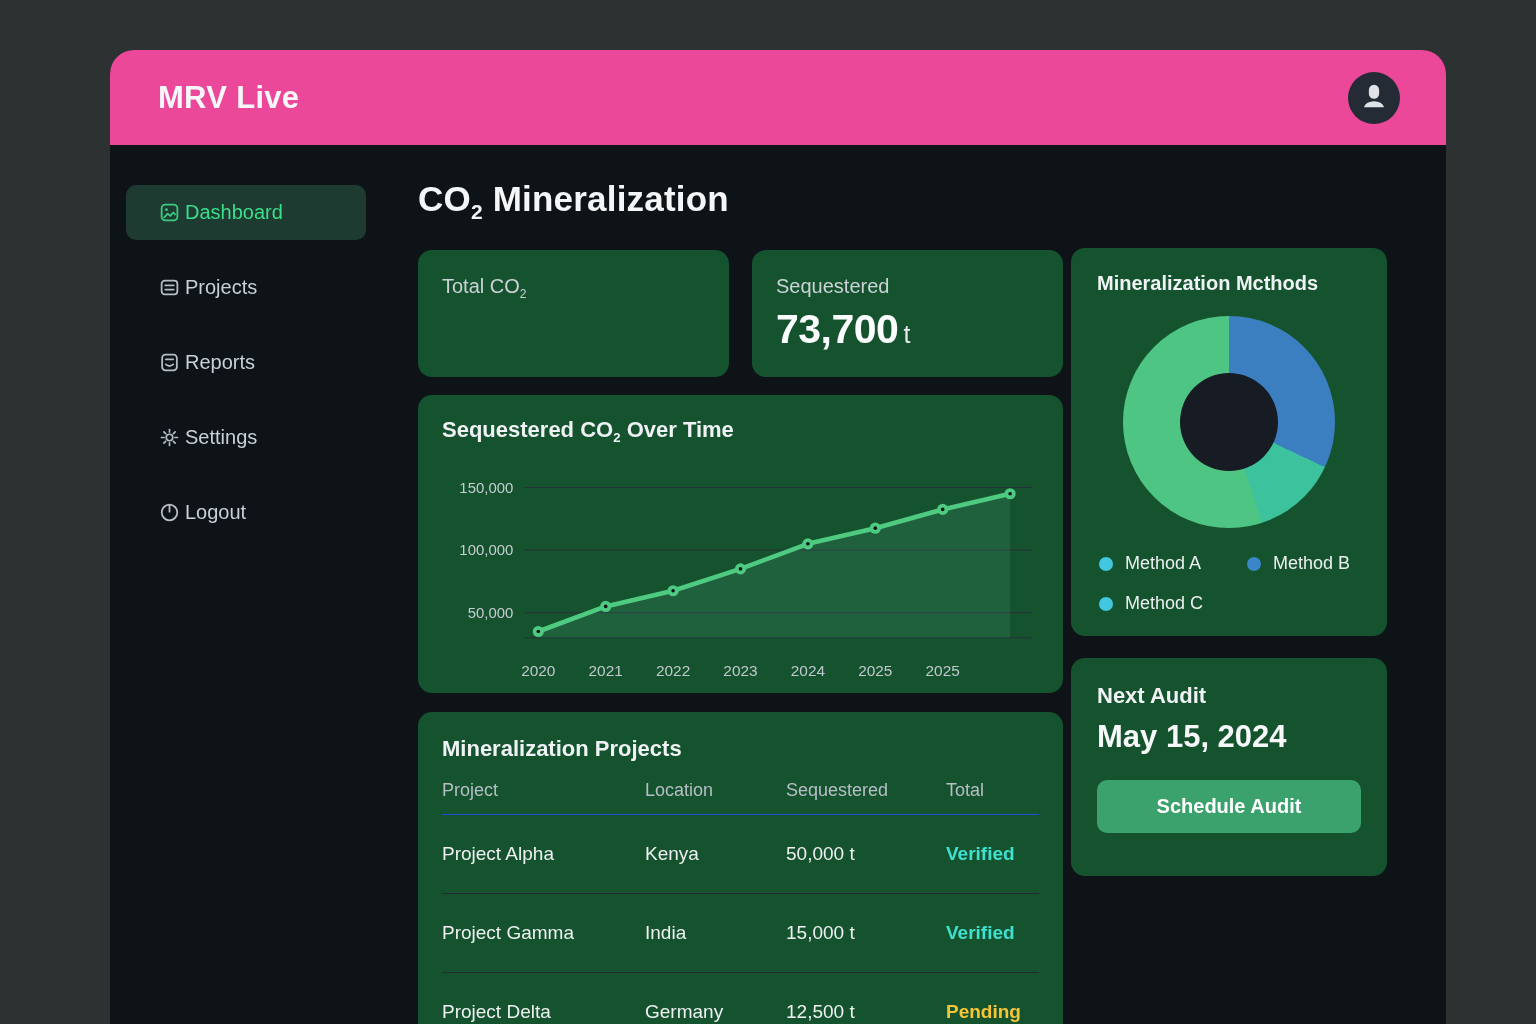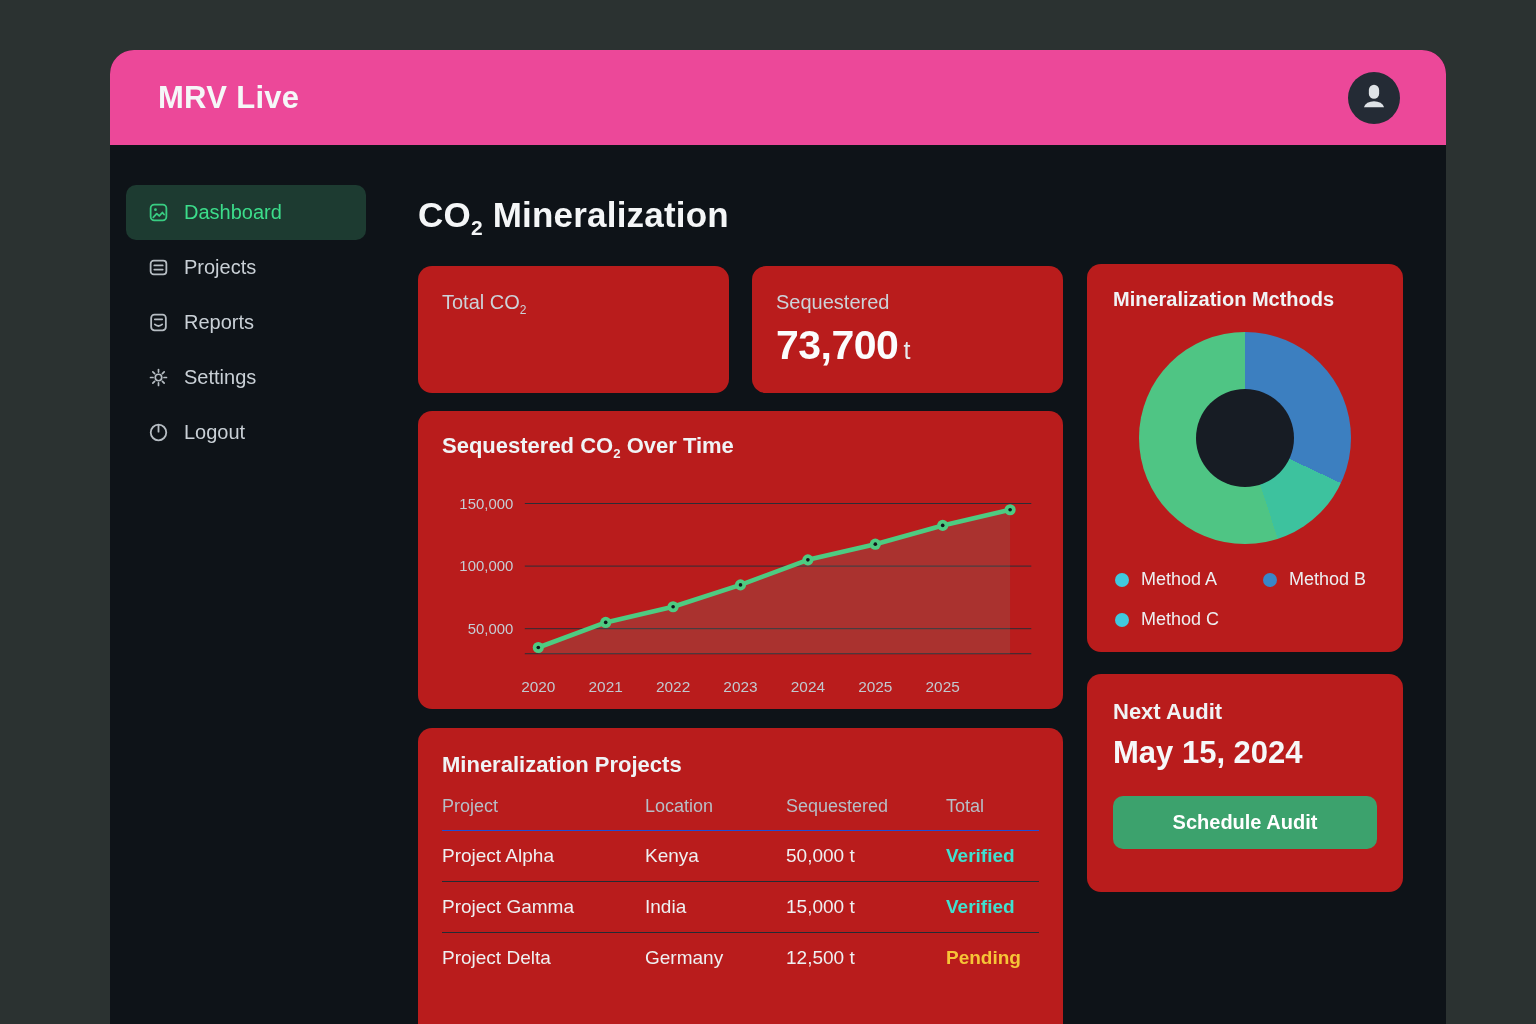--- a/index.html
+++ b/index.html
@@ -18,52 +18,52 @@
     justify-content:space-between; padding:0 46px 0 48px;
   }
   .app-title { font-size:31px; font-weight:700; color:#f5f7f8; letter-spacing:0.3px; }
   .avatar {
     width:52px; height:52px; border-radius:50%; background:#242b35;
     display:flex; align-items:center; justify-content:center; cursor:pointer;
   }
   .body { display:flex; height:879px; }
   .sidebar { width:308px; padding:40px 16px 0; flex-shrink:0; }
   .nav-item {
-    display:flex; align-items:center; gap:15px; width:240px; height:55px;
-    padding:0 22px; border-radius:10px; margin-bottom:0;
+    display:flex; align-items:center; gap:5px; width:240px; height:55px;
+    padding:0 33px; border-radius:10px; margin-bottom:20px;
     color:#c9d0d6; font-size:20px; cursor:pointer;
   }
   .nav-item.active { background:#1d3b31; color:#3cdd8b; font-weight:400; }
   .nav-icon { display:flex; width:21px; height:21px; opacity:0.9; }
   .nav-icon svg { width:21px; height:21px; }
 
-  main { flex:1; padding:34px 43px 0 0; display:flex; gap:24px;margin-top:16px; }
+  main { flex:1; padding:34px 43px 0 0; display:flex; gap:8px; }
   .col-left { width:645px; flex-shrink:0; }
   .col-right { width:316px; flex-shrink:0; padding-top:69px; }
 
   h1 { font-size:35px; font-weight:700; color:#f4f6f7; margin-bottom:26px; letter-spacing:0.2px; }
   h1 sub, .stat-label sub, .card-title sub { font-size:0.6em; }
 
-  .card { background:#b91c1c; border-radius:14px; }
+  .card { background:#14532d; border-radius:14px; }
 
   .stat-row { display:flex; gap:23px; margin-bottom:18px; }
   .stat-card { flex:1; height:127px; padding:25px 24px; }
   .stat-label { font-size:20px; color:#ccd2d8; }
   .stat-value { margin-top:5px; font-size:41px; font-weight:700; color:#fbfcfd; letter-spacing:-0.5px; }
   .stat-value .unit { font-size:25px; font-weight:400; color:#e6e9ec; margin-left:5px; letter-spacing:0; }
 
   .chart-card { height:298px; padding:22px 24px; margin-bottom:19px; }
   .card-title { font-size:22px; font-weight:600; color:#f0f3f5; }
   #line-chart svg { display:block; width:100%; margin-top:4px; }
 
   .table-card { padding:24px 24px 6px; height:330px; }
   .table-card .card-title { font-weight:700; }
   table { width:100%; border-collapse:collapse; margin-top:8px; }
   th { text-align:left; font-weight:400; color:#b7bec6; font-size:18px; padding:10px 0 13px; border-bottom:1px solid #1d4ed8; }
-  td { font-size:19px; color:#eef0f2; padding:14px 0; border-bottom:1px solid #252b33; }
+  td { font-size:19px; color:#eef0f2; padding:28px 0; border-bottom:1px solid #252b33; }
   th:nth-child(1), td:nth-child(1) { width:203px; }
   th:nth-child(2), td:nth-child(2) { width:141px; }
   th:nth-child(3), td:nth-child(3) { width:160px; }
   tr:last-child td { border-bottom:none; }
   .status { font-weight:700; }
 
   .methods-card { height:388px; padding:24px 26px; margin-bottom:22px; }
   .methods-card .card-title { font-size:20px; }
   .donut { width:212px; height:212px; border-radius:50%; margin:21px auto 25px; position:relative; }
   .donut-hole { position:absolute; width:98px; height:98px; border-radius:50%; background:#171c24; top:57px; left:57px; }

